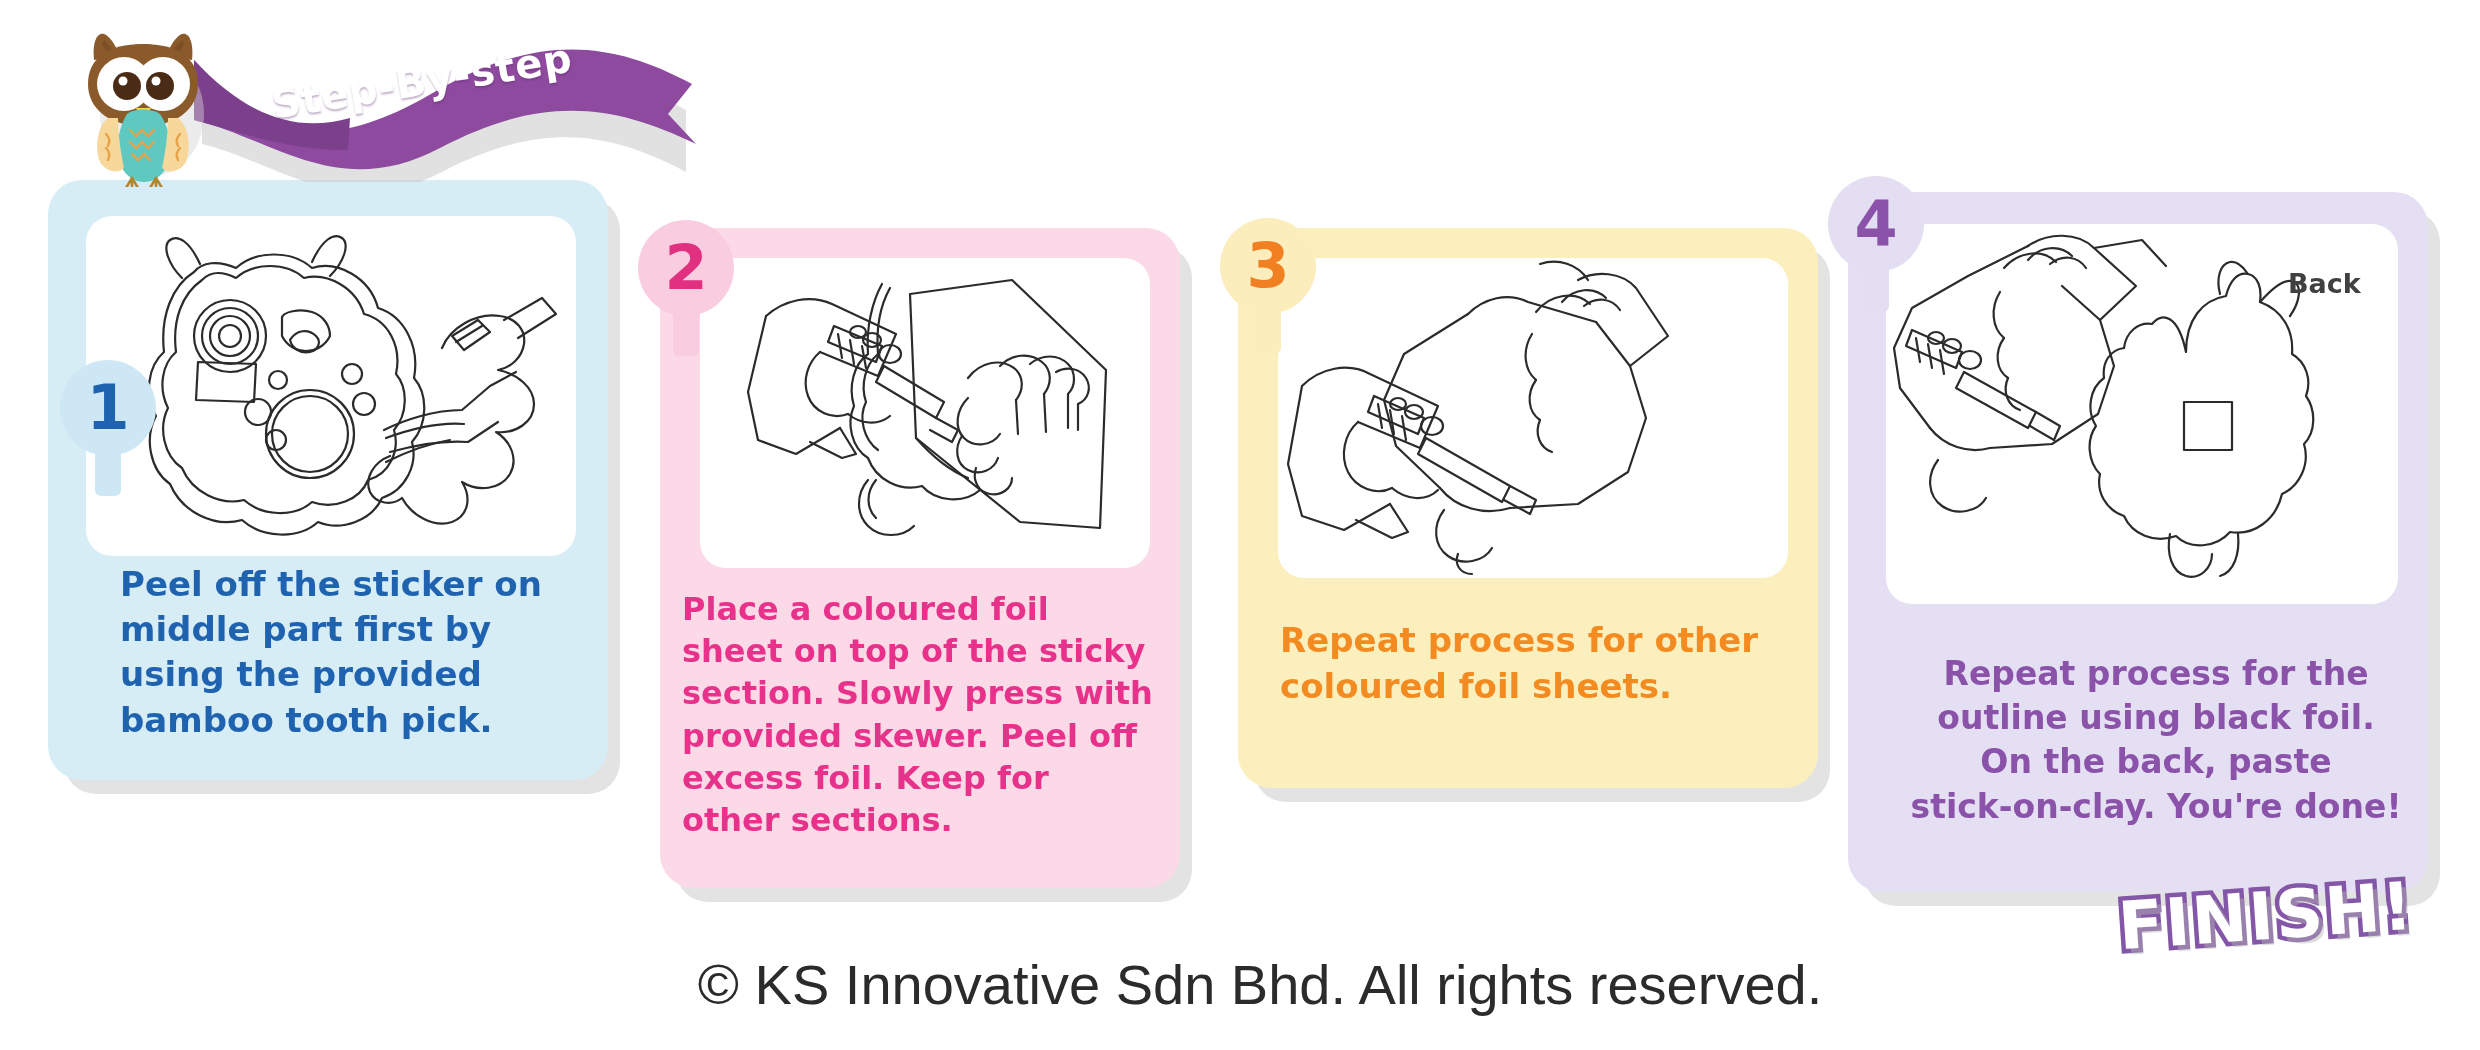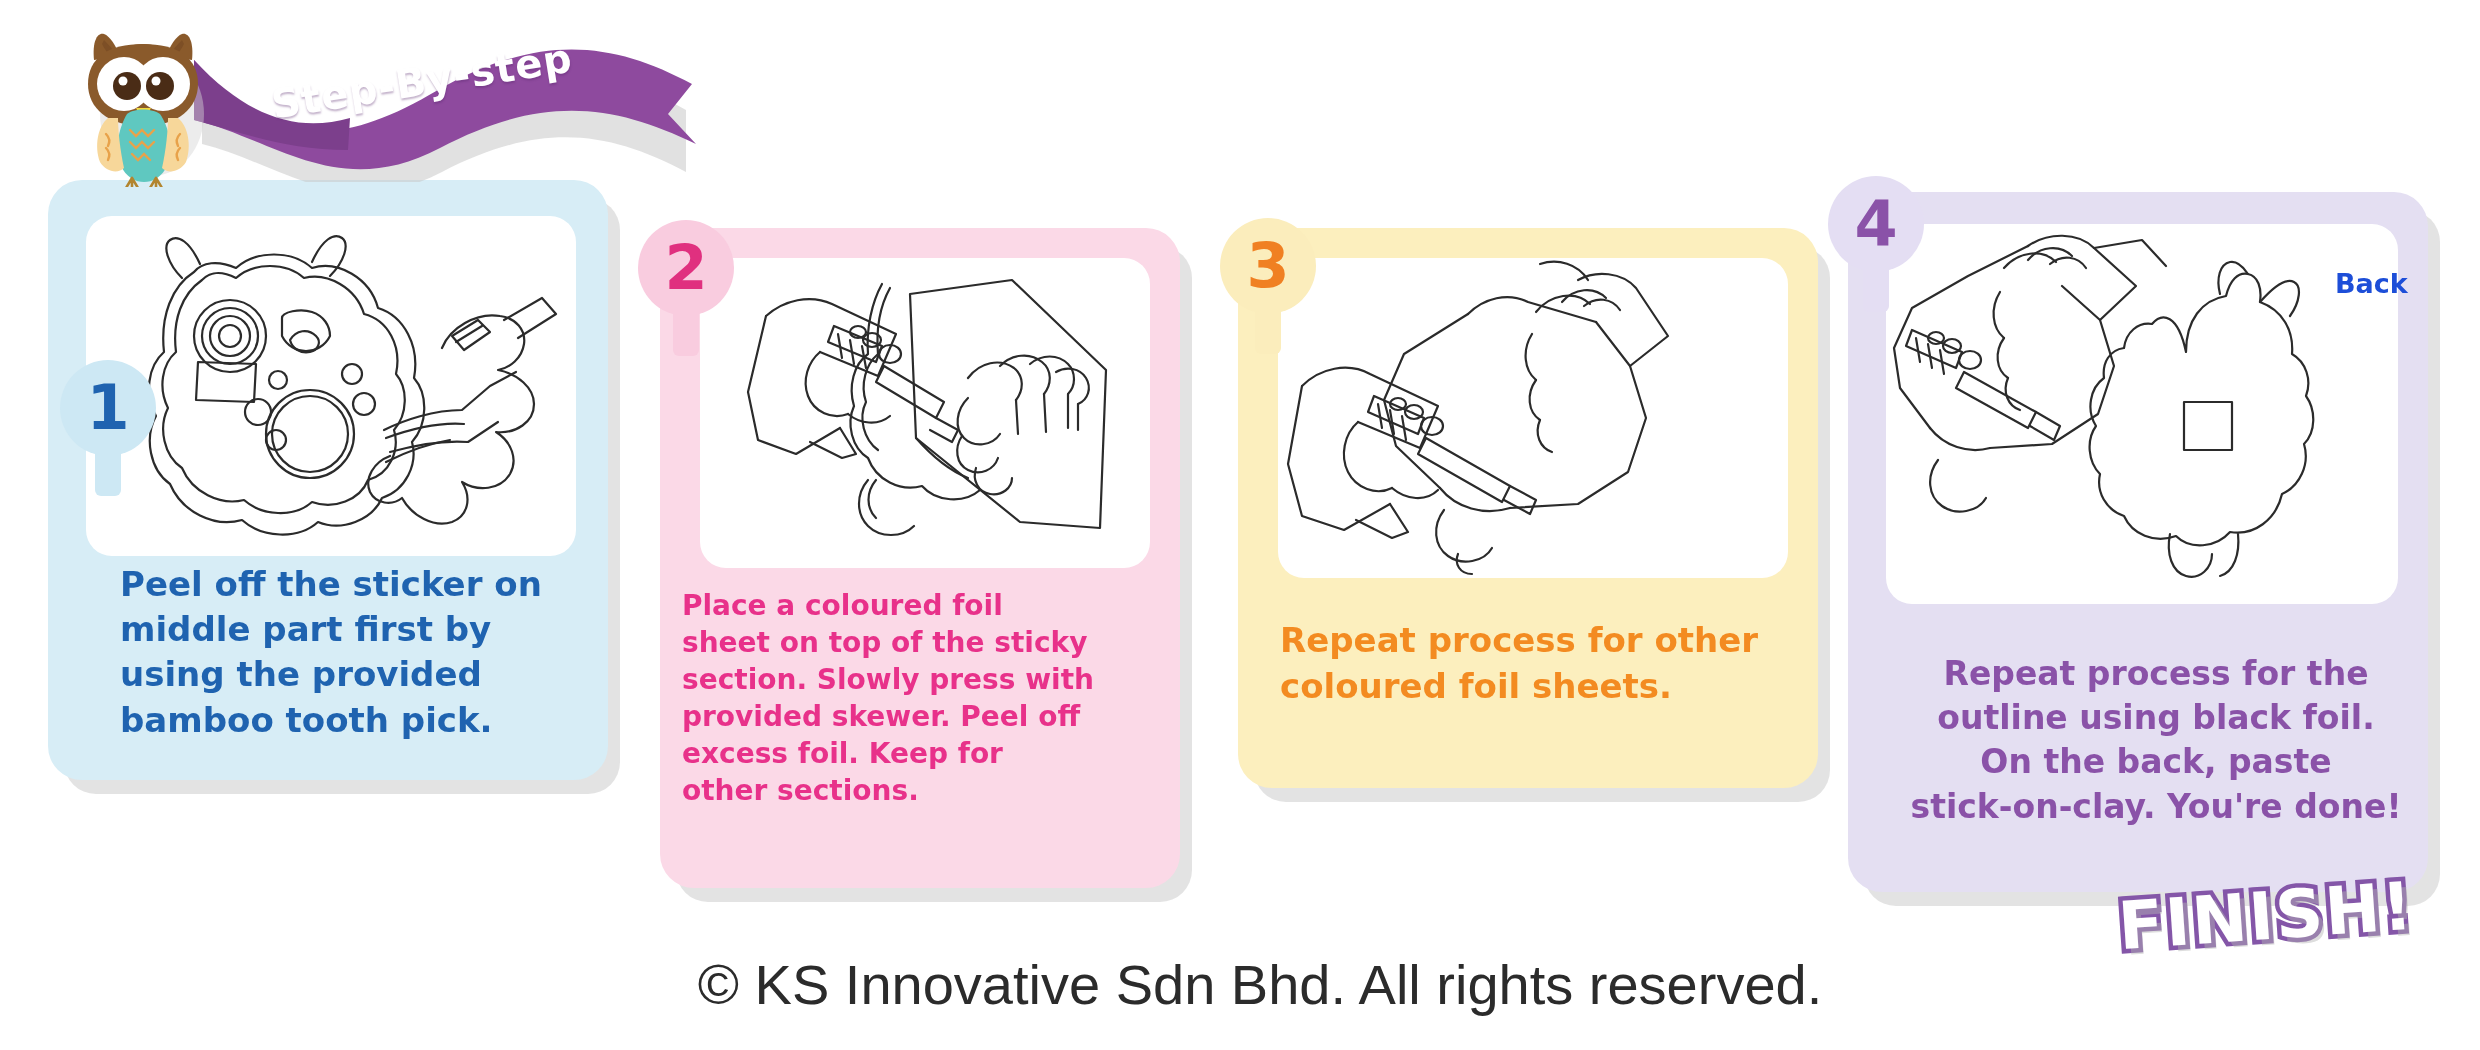--- a/index.html
+++ b/index.html
@@ -114,23 +114,22 @@
   }
 
   
   #back-label {
     position: absolute;
     left: 2288px;
     top: 268px;
     font-family: "DejaVu Sans", sans-serif;
     font-weight: bold;
     font-size: 27px;
-    color: #1d4ed8;
+    color: #404040;
     z-index: 7;
-    margin-left: 47px;
   }
 
   
   #finish {
     position: absolute;
     left: 2118px;
     top: 878px;
     z-index: 9;
     font-family: "DejaVu Sans", sans-serif;
     font-size: 66px;
@@ -289,21 +288,21 @@
         <path d="M268 140 C256 152 254 170 264 180 C274 190 292 188 300 176"></path>
         <path d="M262 178 C254 190 256 206 268 212 C280 218 294 212 298 200"></path>
         <path d="M276 210 C272 222 278 234 290 236 C302 238 312 230 312 220"></path>
         <path d="M316 142 L318 176 M344 136 L346 174 M368 136 L368 170 M378 146 L378 172"></path>
       </g>
     </svg>
   </div>
   <div class="badge" style="left:640px; top:-22px; background:#F9CCDF; color:#E0307F; position:absolute; left:-22px; top:-8px;">
     <span>2</span>
   </div>
-  <div class="caption" style="left:22px; top:360px; width:500px; font-size:28px; line-height:1.32; color:#E8318A;">Place a coloured foil
+  <div class="caption" style="left:22px; top:360px; width:500px; font-size:32px; line-height:1.32; color:#E8318A;">Place a coloured foil
 sheet on top of the sticky
 section. Slowly press with
 provided skewer. Peel off
 excess foil.  Keep for
 other sections.</div>
 </div>
 
 <div class="card" style="left:1238px; top:228px; width:580px; height:560px;">
   <div class="card-body" style="background:#FCEFBE;"></div>
   <div class="photo" style="left:40px; top:30px; width:510px; height:320px;">

